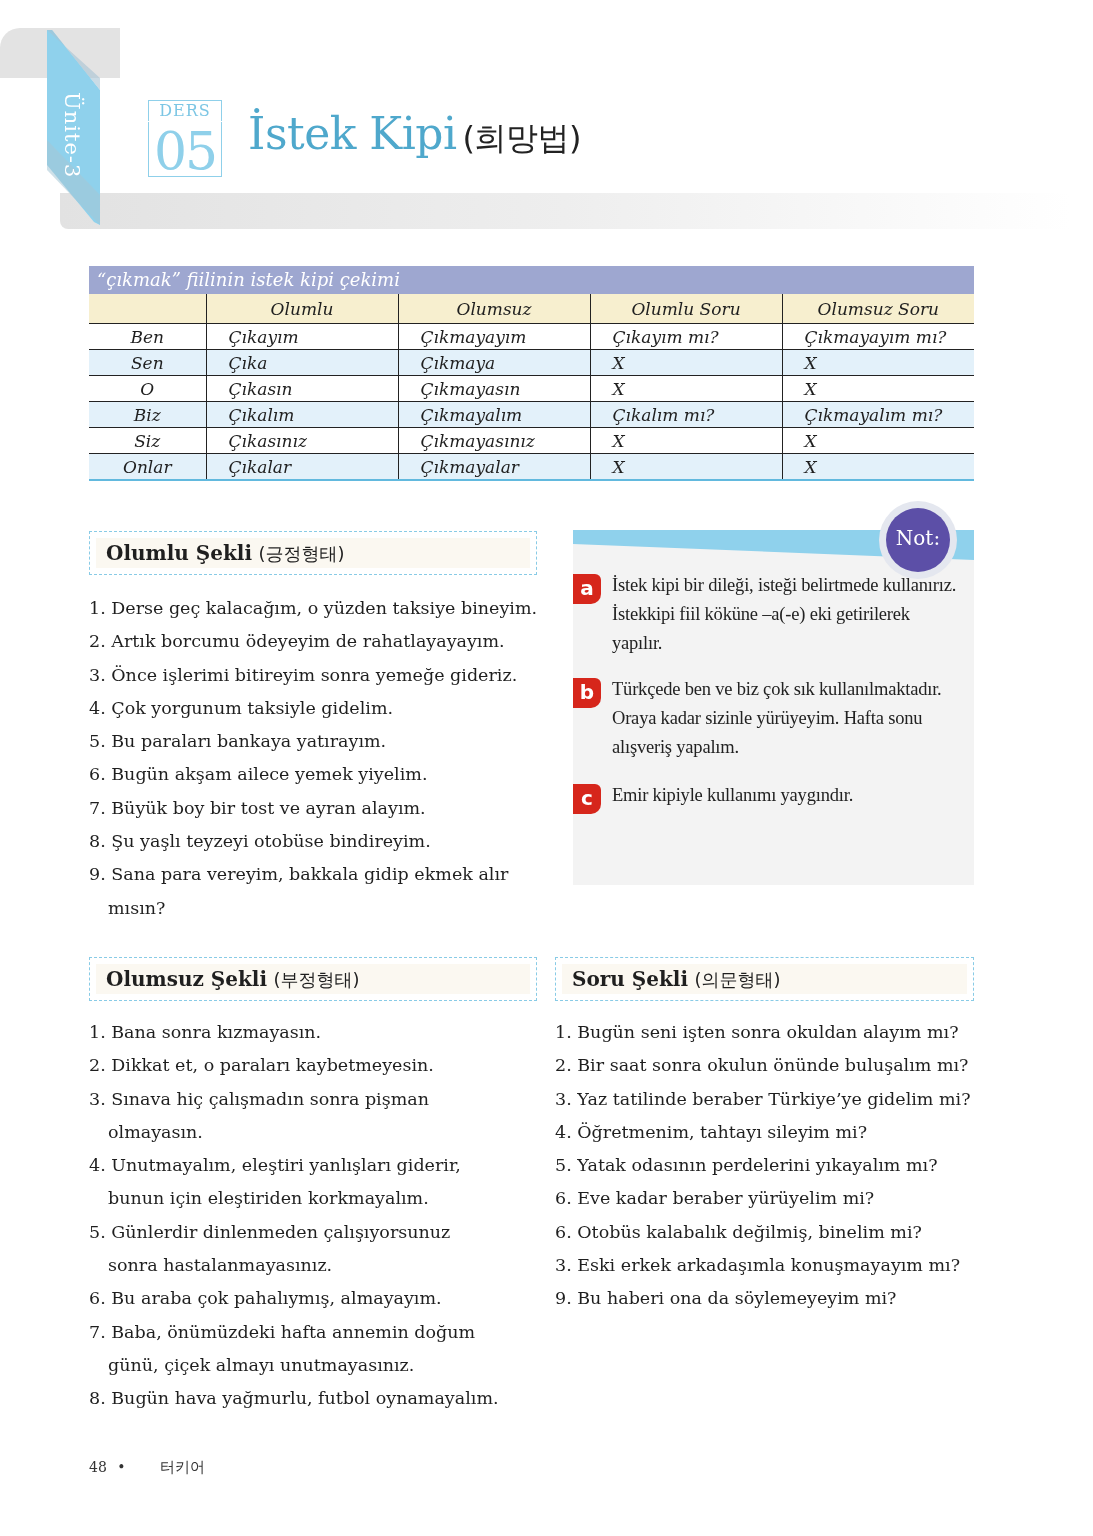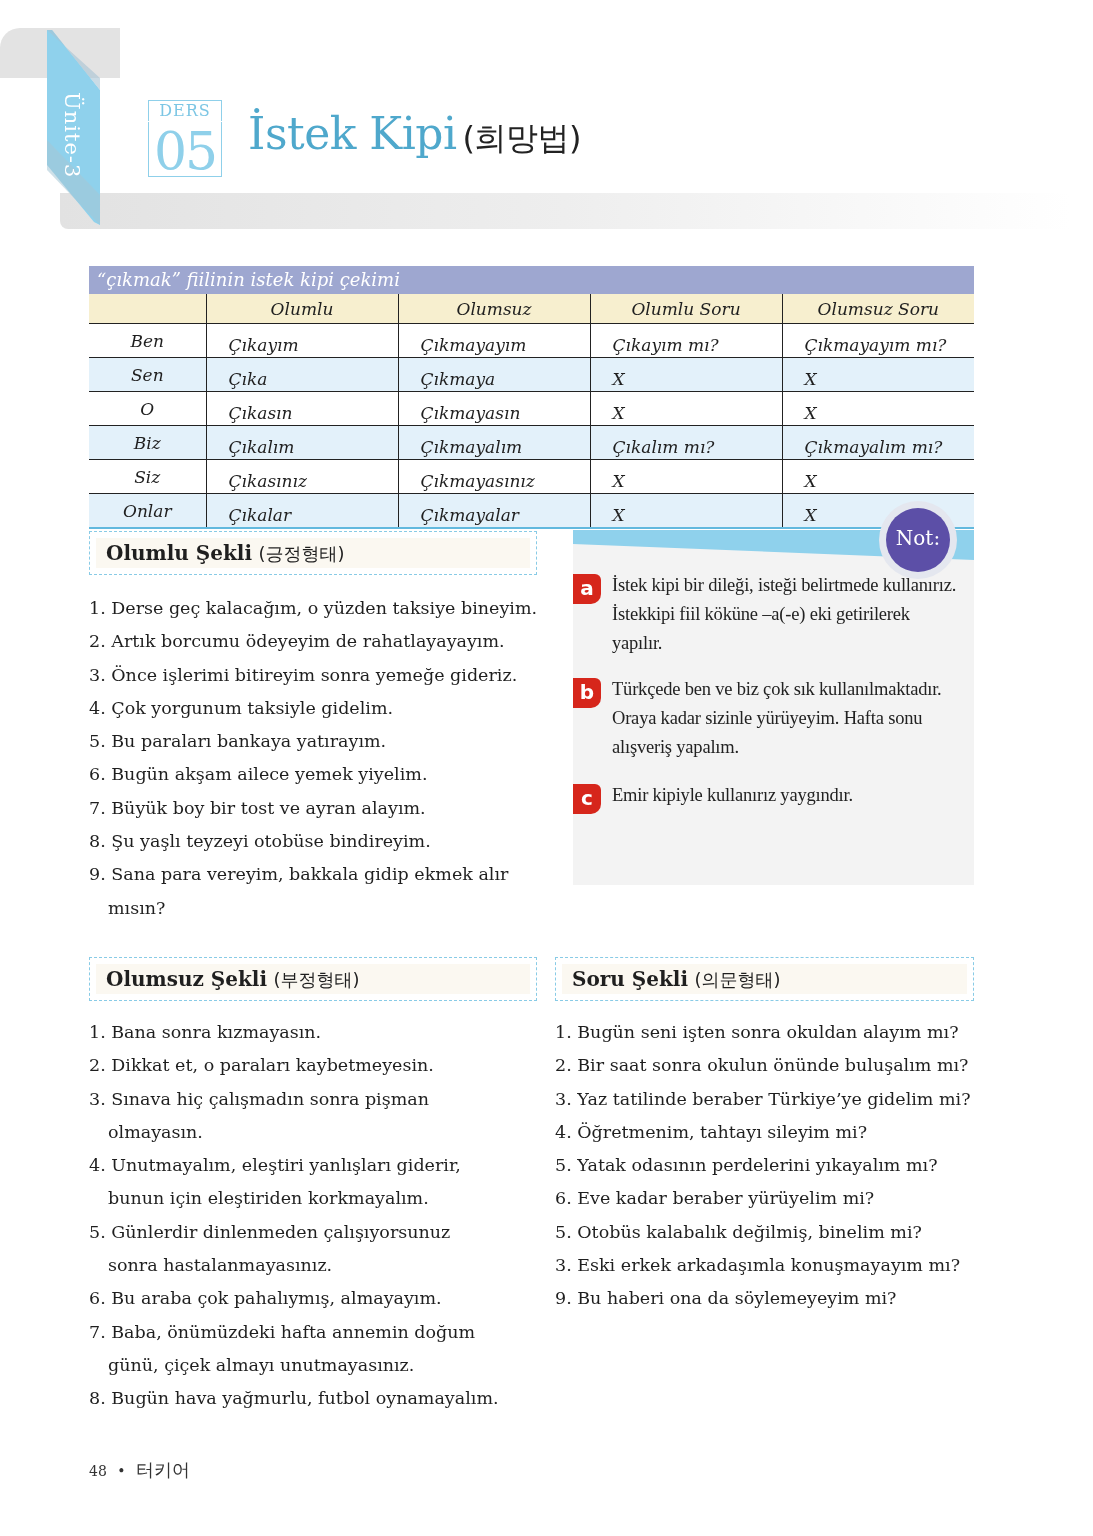--- a/index.html
+++ b/index.html
@@ -34,21 +34,21 @@
 
   
   .conj-table { position: absolute; left: 89px; top: 266px; width: 885px; border-collapse: collapse;
     font-family: "DejaVu Serif", serif; font-size: 17px; font-style: italic; }
   .conj-table caption { caption-side: top; background: #9ea7d0; color: #ffffff; text-align: left;
     padding: 0 8px; height: 28px; line-height: 28px; font-size: 18px; }
   .conj-table th { background: #f7efcf; font-weight: normal; height: 27px; text-align: center;
     border-left: 1px solid #222; border-bottom: 1px solid #222; }
   .conj-table th:first-child { border-left: none; }
   .conj-table td { height: 25px; border-left: 1px solid #222; border-bottom: 1px solid #222;
-    padding: 8px 0 0 22px; text-align: left; }
+    padding: 0 0 0 22px; text-align: left; }
   .conj-table td:first-child { border-left: none; text-align: center; padding: 0; }
   .conj-table tr.alt td { background: #e3f1fa; }
   .conj-table tr:last-child td { border-bottom: 2px solid #62b9de; }
 
   
   .sec-head { position: absolute; height: 44px; border: 1px dashed #88cbe6; box-sizing: border-box; padding: 6px; }
   .sec-head .inner { background: #fbf8f1; height: 30px; line-height: 30px; padding-left: 10px;
     font-size: 20px; white-space: nowrap; }
   .sec-head b { font-family: "DejaVu Serif", serif; font-weight: bold; font-size: 20px; }
   .sec-head .ko { font-family: "DejaVu Sans", sans-serif; font-size: 18px; }
@@ -64,21 +64,21 @@
   .note-badge-label { position: absolute; left: 305px; top: -4px; width: 80px; text-align: center;
     color: #fff; font-family: "DejaVu Serif", serif; font-size: 20px; }
   .note-item { position: absolute; left: 0; width: 401px; }
   .note-marker { position: absolute; left: 0; width: 28px; height: 30px; background: #d6261b;
     border-radius: 0 6px 10px 0; color: #fff; font-family: "DejaVu Sans", sans-serif;
     font-weight: bold; font-size: 20px; text-align: center; line-height: 28px; }
   .note-text { position: absolute; left: 39px; width: 350px; font-family: "Liberation Serif", serif;
     font-size: 18.5px; line-height: 29px; color: #222; letter-spacing: -0.2px; }
 
   .footer { position: absolute; left: 89px; top: 1458px; font-family: "DejaVu Serif", serif; font-size: 14px; color: #333; }
-  .footer .ko { font-family: "DejaVu Sans", sans-serif; font-size: 18px; }
+  .footer .ko { font-family: "DejaVu Sans", sans-serif; font-size: 15px; margin-left: 24px; }
 </style>
 </head>
 <body>
 
 <div class="top-band"></div>
 <div class="bottom-band"></div>
 <div class="unit-tab">
   <svg width="60" height="195" viewBox="0 0 60 195">
     <polygon points="5,0 10,0 58,60 58,195 52,192 5,135" fill="#8fd1ec"></polygon>
     <polygon points="5,0 10,0 58,60 58,48 5,0" fill="#a7c3d3" opacity="0.6"></polygon>
@@ -187,21 +187,21 @@
   <div class="note-item" style="top:44px;">
     <div class="note-marker">a</div>
     <div class="note-text" style="top:-3px;">İstek kipi bir dileği, isteği belirtmede kullanırız. İstekkipi fiil köküne –a(-e) eki getirilerek yapılır.</div>
   </div>
   <div class="note-item" style="top:148px;">
     <div class="note-marker">b</div>
     <div class="note-text" style="top:-3px;">Türkçede ben ve biz çok sık kullanılmaktadır. Oraya kadar sizinle yürüyeyim. Hafta sonu alışveriş yapalım.</div>
   </div>
   <div class="note-item" style="top:254px;">
     <div class="note-marker">c</div>
-    <div class="note-text" style="top:-3px;">Emir kipiyle kullanırız yaygındır.</div>
+    <div class="note-text" style="top:-3px;">Emir kipiyle kullanımı yaygındır.</div>
   </div>
 </div>
 
 <div class="sec-head" style="left:89px; top:957px; width:448px;">
   <div class="inner"><b>Olumsuz Şekli</b> <span class="ko">(부정형태)</span></div>
 </div>
 <ul class="sent-list" style="left:89px; top:1016px; width:400px;">
   <li>1. Bana sonra kızmayasın.</li>
   <li>2. Dikkat et, o paraları kaybetmeyesin.</li>
   <li style="width:345px">3. Sınava hiç çalışmadın sonra pişman olmayasın.</li>
@@ -215,21 +215,21 @@
 <div class="sec-head" style="left:555px; top:957px; width:419px;">
   <div class="inner"><b>Soru Şekli</b> <span class="ko">(의문형태)</span></div>
 </div>
 <ul class="sent-list" style="left:555px; top:1016px; width:430px;">
   <li>1. Bugün seni işten sonra okuldan alayım mı?</li>
   <li>2. Bir saat sonra okulun önünde buluşalım mı?</li>
   <li>3. Yaz tatilinde beraber Türkiye’ye gidelim mi?</li>
   <li>4. Öğretmenim, tahtayı sileyim mi?</li>
   <li>5. Yatak odasının perdelerini yıkayalım mı?</li>
   <li>6. Eve kadar beraber yürüyelim mi?</li>
-  <li>5. Otobüs kalabalık değilmiş, binelim mi?</li>
+  <li>6. Otobüs kalabalık değilmiş, binelim mi?</li>
   <li>3. Eski erkek arkadaşımla konuşmayayım mı?</li>
   <li>9. Bu haberi ona da söylemeyeyim mi?</li>
 </ul>
 
 <div class="footer">
   <span>48</span>
   <span style="margin:0 6px;">•</span>
   <span class="ko">터키어</span>
 </div>
 

